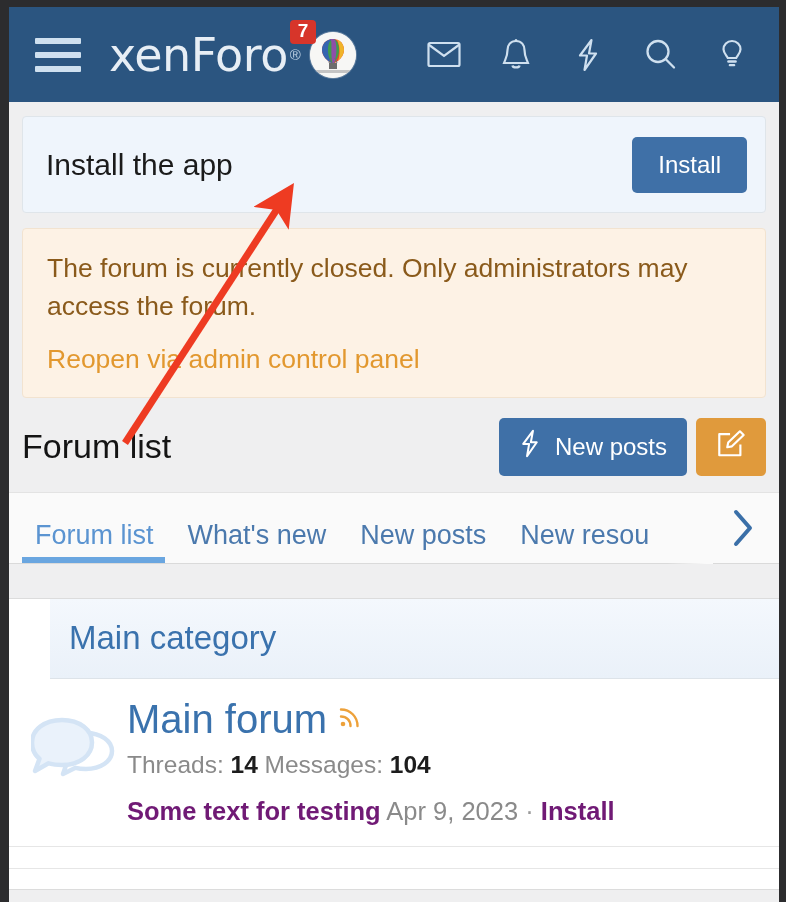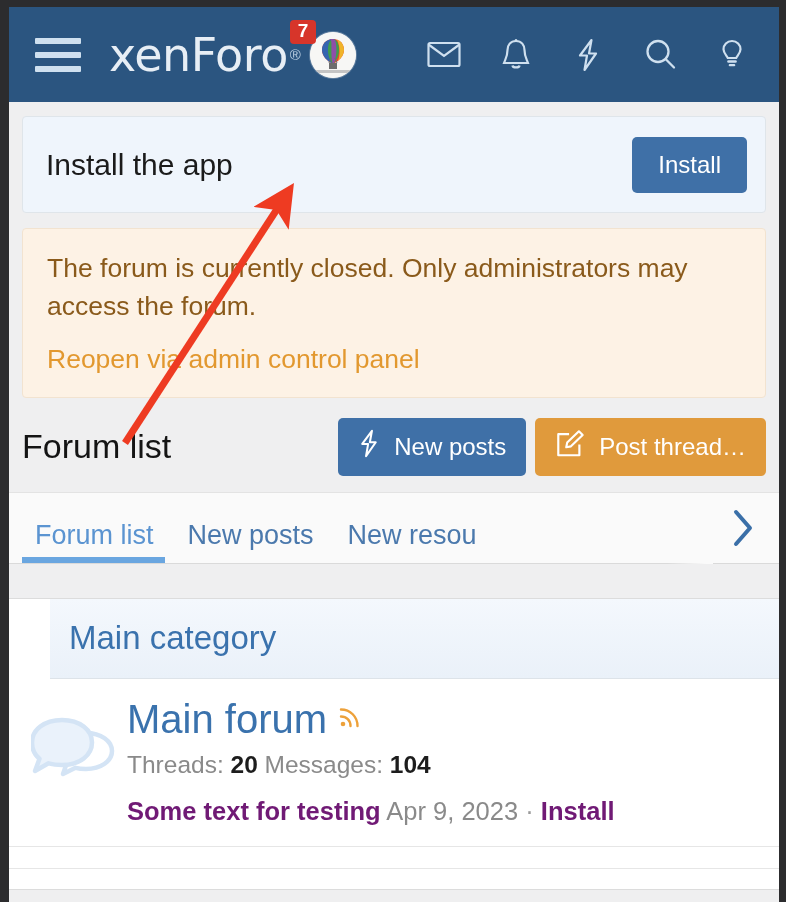--- a/index.html
+++ b/index.html
@@ -228,28 +228,28 @@
           </span>
           <span>New posts</span>
         </button>
         <button class="btn btn-post">
           <span>
             <svg width="30" height="30" viewBox="0 0 32 32" fill="none" stroke="#ffffff" stroke-width="2.3" stroke-linejoin="round">
               <path d="M26 16.5 L26 28 L3.5 28 L3.5 5.5 L15 5.5"></path>
               <path d="M12 19.5 L13 14.5 L25.5 2.5 L29.5 6.5 L17 18.5 Z"></path>
             </svg>
           </span>
-          <span>Post thread…</span>
         </button>
       </div>
     </div>
 
     <div class="tabs-wrap">
       <div class="tabs">
         <div class="tab active">Forum list</div>
+        <div class="tab">What's new</div>
         <div class="tab">New posts</div>
         <div class="tab">New resou</div>
       </div>
       <div class="tab-fade"></div>
       <div class="tab-next">
         <svg width="26" height="42" viewBox="0 0 26 42" fill="none" stroke="#3a6fa8" stroke-width="4" stroke-linecap="round" stroke-linejoin="round">
           <path d="M6 5 L20 21 L6 37"></path>
         </svg>
       </div>
     </div>
@@ -276,21 +276,21 @@
               <svg width="24" height="24" viewBox="0 0 24 24" fill="none" stroke="#eda13a" stroke-width="2.4" stroke-linecap="round">
                 <circle cx="5" cy="19" r="2.3" fill="#eda13a" stroke="none"></circle>
                 <path d="M3 11.5 C8.5 11.5 12.5 15.5 12.5 21"></path>
                 <path d="M3 4.5 C12.3 4.5 19.5 11.7 19.5 21"></path>
               </svg>
             </span>
           </div>
 
           <div class="forum-stats">
             <span>Threads:</span>
-            <b>20</b>
+            <b>14</b>
             <span>Messages:</span>
             <b>104</b>
           </div>
 
           <div class="forum-last">
             <a>Some text for testing</a>
             <span>Apr 9, 2023</span>
             <span class="sep">·</span>
             <a>Install</a>
           </div>

